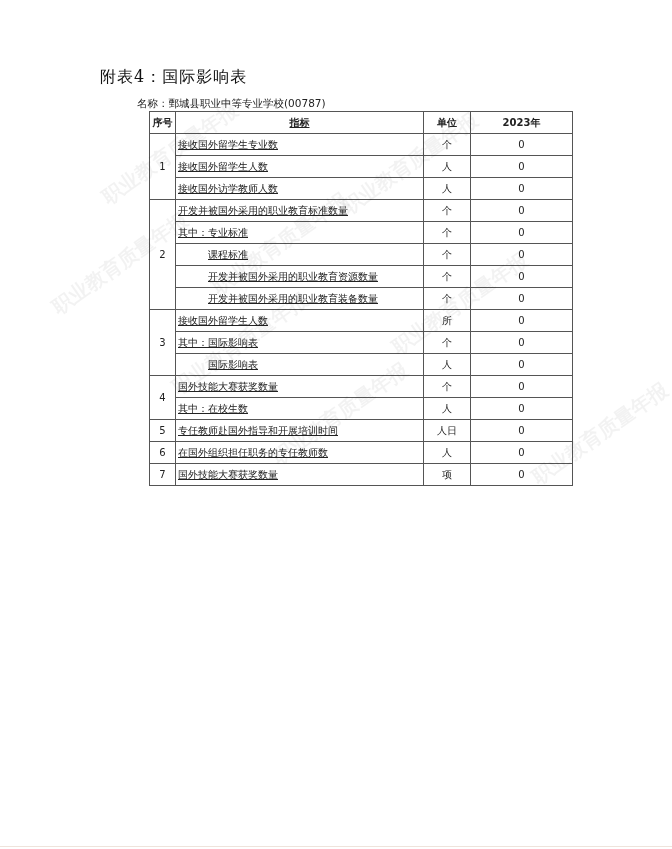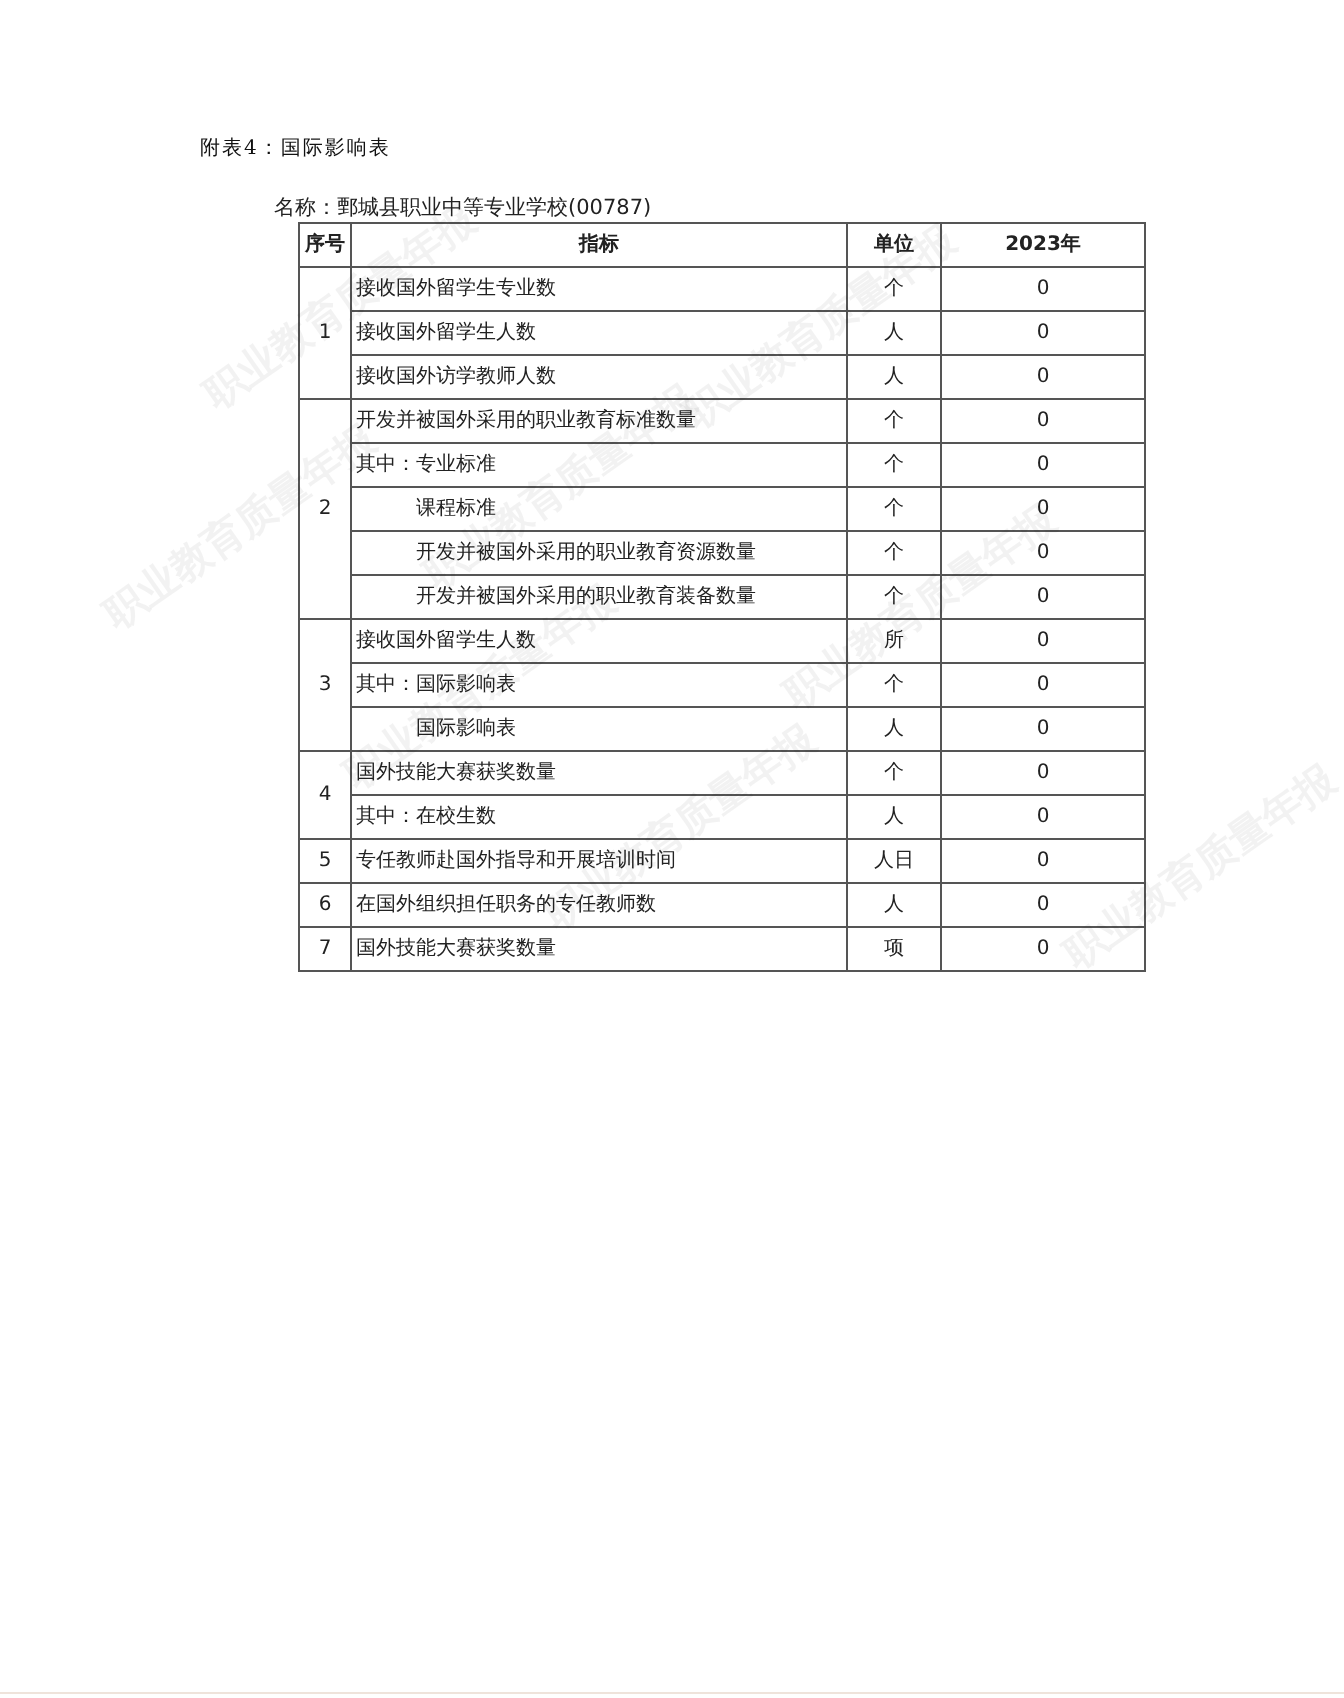--- a/index.html
+++ b/index.html
@@ -3,36 +3,36 @@
 <meta charset="utf-8">
 <style>
   html, body { margin: 0; padding: 0; }
   body {
     width: 672px; height: 849px; background: #ffffff; position: relative; overflow: hidden;
     font-family: "DejaVu Sans", "Liberation Sans", sans-serif; color: #222;
   }
   .doc-title {
     position: absolute; left: 100px; top: 67px;
     font-family: "DejaVu Serif", "Liberation Serif", serif;
-    font-size: 10px; letter-spacing: 1px; color: #111;
+    font-size: 16px; letter-spacing: 1px; color: #111;
   }
   .school-name {
     position: absolute; left: 137px; top: 97px;
     font-size: 10.5px; color: #222; white-space: nowrap; text-align: right;
   }
   table.data {
     position: absolute; left: 149px; top: 111px;
     border-collapse: collapse; font-size: 10px;
   }
   table.data td, table.data th {
     border: 1px solid #555; height: 21px; padding: 0 2px; line-height: 21px; white-space: nowrap;
   }
   table.data th { font-weight: bold; text-align: center; }
   .c-seq { width: 21px; text-align: center; }
-  .c-ind { width: 213px; text-align: left; }
+  .c-ind { width: 213px; text-align: left; text-decoration: underline; }
   .c-unit { width: 42px; text-align: center; margin-top: 38px; }
   .c-val { width: 97px; text-align: center; }
   .indent { padding-left: 32px !important; }
   .watermark {
     position: absolute; color: rgba(0,0,0,0.05); font-size: 20px; transform: rotate(-35deg);
     white-space: nowrap; pointer-events: none; font-weight: bold;
   }
   .bottom-line { position: absolute; left: 0; right: 0; top: 846px; height: 1px; background: #efe3db; }
 </style>
 </head>

